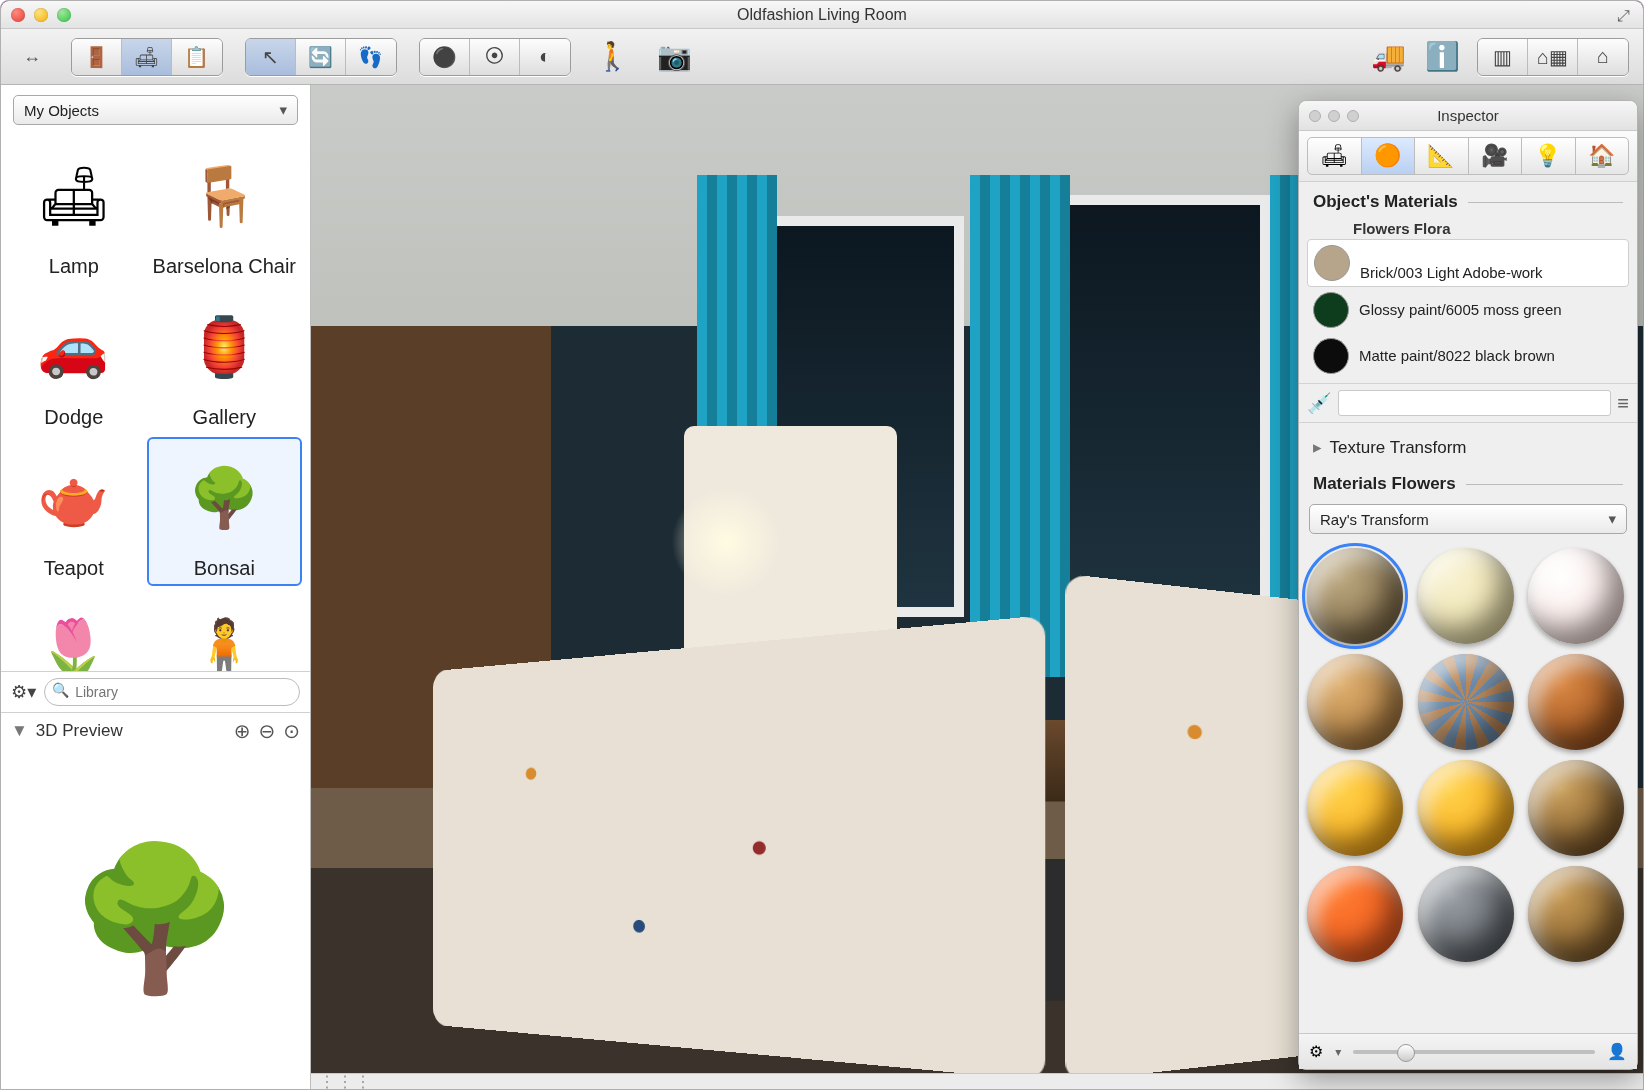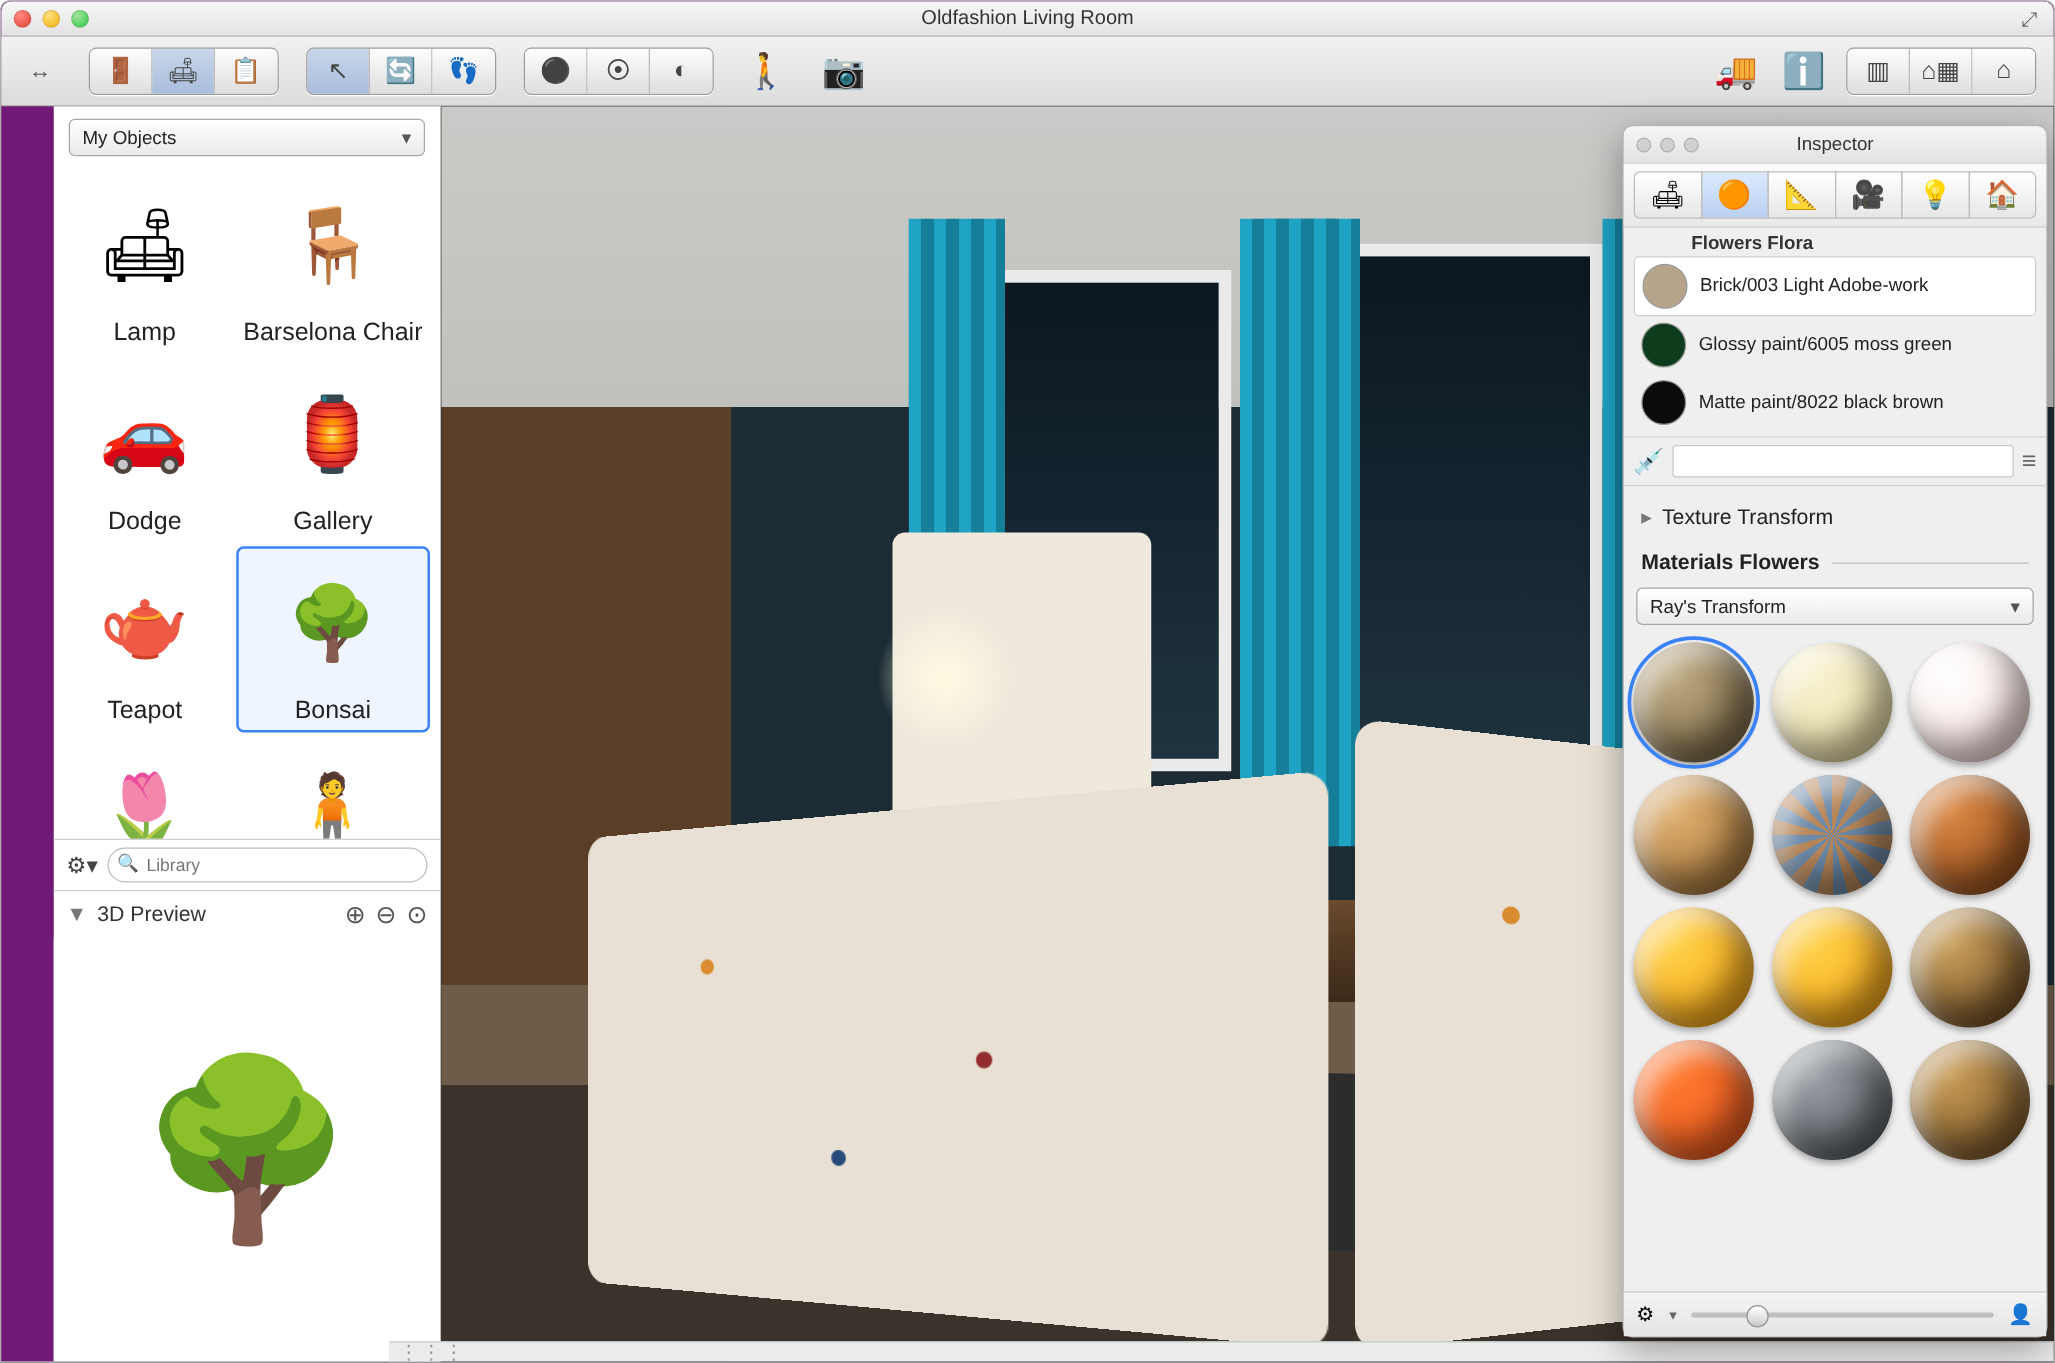--- a/index.html
+++ b/index.html
@@ -21,21 +21,21 @@
 .tb-nav{width:34px;height:22px;display:flex;align-items:center;justify-content:center;color:#555;font-size:18px;}
 .seg { display:flex; border:1px solid #9c9c9c; border-radius:6px; overflow:hidden; box-shadow:0 1px 0 #fff;}
 .seg .btn{ width:50px; height:36px; background:linear-gradient(#fdfdfd,#dedede); display:flex; align-items:center; justify-content:center; border-right:1px solid #bcbcbc; font-size:20px; color:#444;}
 .seg .btn:last-child{border-right:none;}
 .seg .btn.active{background:linear-gradient(#c8d6ea,#a9bddc);}
 .spacer{flex:1;}
 .icon-btn{ width:40px;height:40px;display:flex;align-items:center;justify-content:center;font-size:28px;}
 .tb-right{display:flex;gap:14px;align-items:center;}
 
 
-.body { flex:1; display:flex; min-height:0;margin-left:42px;}
+.body { flex:1; display:flex; min-height:0;}
 .sidebar { width:310px; background:#fff; border-right:1px solid #bdbdbd; display:flex; flex-direction:column;}
 .dd { margin:10px 12px 6px; }
 .dd-sel{ border:1px solid #a8a8a8; border-radius:5px; background:linear-gradient(#fff,#eaeaea); height:30px; display:flex; align-items:center; padding:0 10px; font-size:15px; color:#222; position:relative;}
 .dd-sel::after{content:"▾"; position:absolute; right:10px; color:#555;}
 .grid { flex:0 0 auto; padding:4px 8px 0; display:grid; grid-template-columns:1fr 1fr; gap:2px 8px; height:540px; overflow:hidden;}
 .cell{ display:flex; flex-direction:column; align-items:center; justify-content:flex-end; padding:4px; border:2px solid transparent; border-radius:6px;}
 .cell.selected{ border-color:#3b82f6; background:#eef5ff;}
 .thumb{ width:110px; height:110px; display:flex; align-items:center; justify-content:center; font-size:58px;}
 .cell-label{ font-size:20px; color:#222; margin-top:4px; text-align:center; white-space:nowrap;}
 .lib-bar{ display:flex; align-items:center; gap:8px; padding:6px 10px; border-top:1px solid #d0d0d0;}
@@ -85,21 +85,21 @@
 .insp-tabs{ display:flex; gap:0; padding:6px 8px; background:linear-gradient(#fbfbfb,#e9e9e9); border-bottom:1px solid #cfcfcf;}
 .insp-tab{ flex:1; height:38px; border:1px solid #bdbdbd; margin-left:-1px; display:flex;align-items:center;justify-content:center;font-size:22px; background:linear-gradient(#fff,#e6e6e6);}
 .insp-tab:first-child{border-radius:5px 0 0 5px; margin-left:0;}
 .insp-tab:last-child{border-radius:0 5px 5px 0;}
 .insp-tab.active{background:linear-gradient(#dceaff,#b9d0f1);}
 .section-h{ display:flex; align-items:center; gap:10px; padding:10px 14px 4px; font-weight:bold; font-size:17px; color:#222;}
 .section-h::after{content:""; flex:1; height:1px; background:#bcbcbc;}
 .mat-name{ padding:4px 14px 2px 54px; font-size:15px; font-weight:bold; color:#333;}
 .mat-list{ padding:0 8px;}
 .mat-row{ display:flex; align-items:center; gap:10px; padding:5px 6px; border-radius:4px;}
-.mat-row.sel{ background:#fff; border:1px solid #cfcfcf;}
+.mat-row.sel{ background:#fff; border:1px solid #cfcfcf;align-items:flex-end;}
 .sw{width:36px;height:36px;border-radius:50%;border:1px solid #999;flex-shrink:0;}
 .mat-lbl{font-size:15px; color:#222; line-height:1.1;}
 .picker-row{ display:flex; align-items:center; padding:6px 8px; gap:6px; border-top:1px solid #d3d3d3; border-bottom:1px solid #d3d3d3; margin-top:4px;}
 .picker-row .eyedrop{font-size:20px;}
 .picker-row .field{flex:1; height:26px; border:1px solid #c9c9c9; background:#fff; border-radius:3px;}
 .picker-row .menu{font-size:20px;color:#666;}
 .texture-h{ display:flex; align-items:center; gap:8px; padding:14px 14px 6px; font-size:17px; color:#222;}
 .texture-h .tri{color:#777;}
 .gal-dd{ margin:6px 10px;}
 .gal-grid{ padding:8px; display:grid; grid-template-columns:repeat(3,1fr); gap:10px; overflow:auto;}
@@ -257,20 +257,23 @@
 
   <div class="insp-tabs" id="insp-tabs">
       <div class="insp-tab">🛋</div>
       <div class="insp-tab active">🟠</div>
       <div class="insp-tab">📐</div>
       <div class="insp-tab">🎥</div>
       <div class="insp-tab">💡</div>
       <div class="insp-tab">🏠</div>
     </div>
 
+  <div class="section-h">
+    <span>Object's Materials</span>
+  </div>
   <div class="mat-name">Flowers Flora</div>
   <div class="mat-list" id="mat-list">
       <div class="mat-row sel">
         <div class="sw" style="background:#b6a58a"></div>
     <div class="mat-lbl">Brick/003 Light Adobe-work</div>
       </div>
       <div class="mat-row">
         <div class="sw" style="background:#0e3d1d"></div>
     <div class="mat-lbl">Glossy paint/6005 moss green</div>
       </div>

